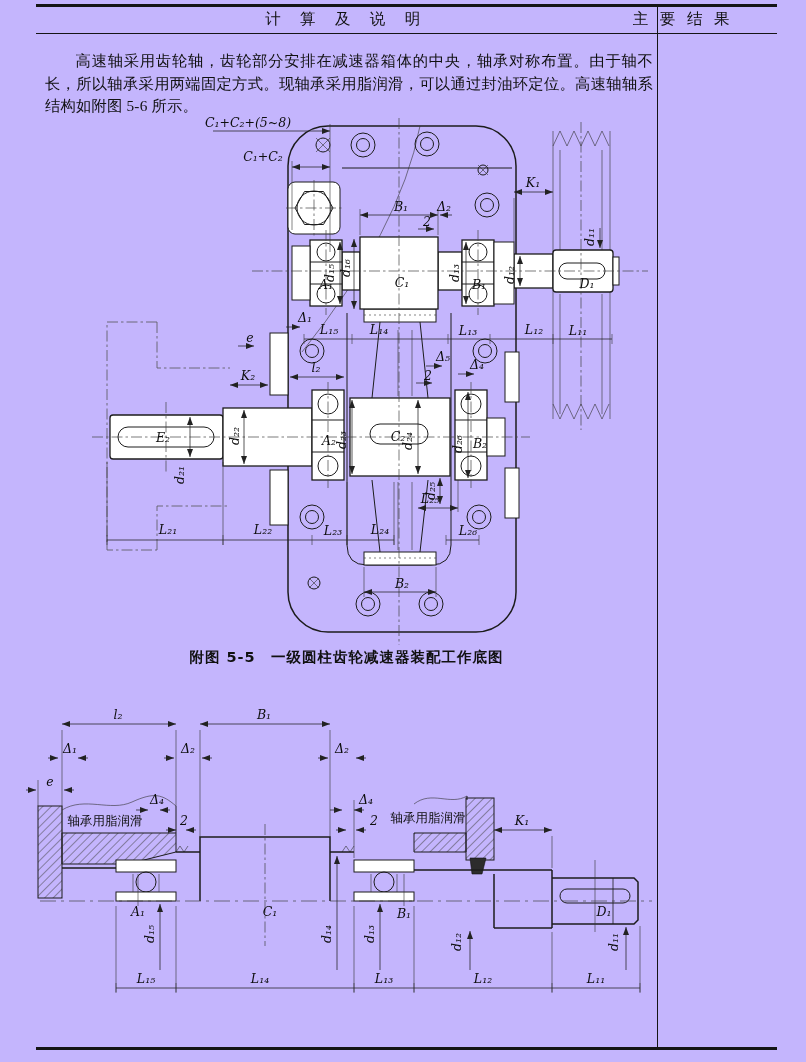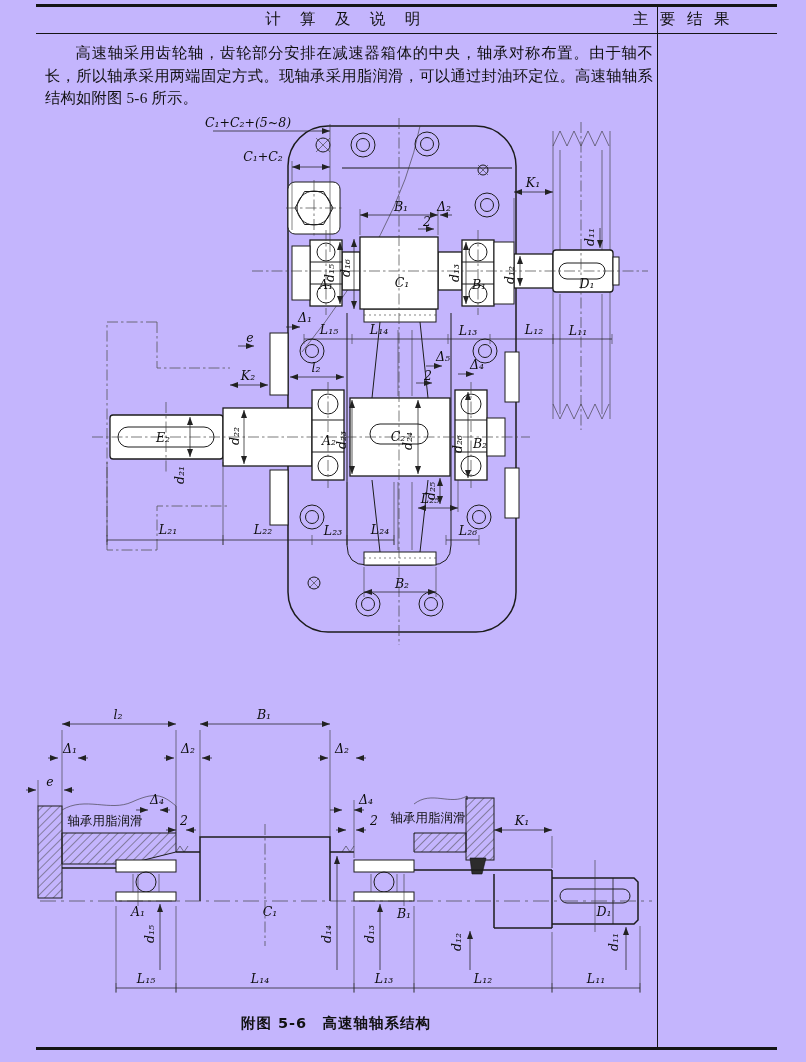--- a/index.html
+++ b/index.html
@@ -1,21 +1,21 @@
 <!DOCTYPE html>
 <html><head>
 <meta charset="utf-8">
 <style>
   html,body{margin:0;padding:0;background:#fff;}
   .page{position:relative;width:806px;height:1062px;background:#c4b5fd;overflow:hidden;
         font-family:"Liberation Serif","DejaVu Serif",serif;color:#111;}
   .hrule{position:absolute;background:#151515;}
   .vrule{position:absolute;background:#151515;width:1.3px;}
   .hdr{position:absolute;top:9px;font-size:15.5px;letter-spacing:.5em;text-align:center;white-space:nowrap;}
-  .para{position:absolute;left:45px;top:42px;width:608px;font-size:15.3px;line-height:22.6px;
+  .para{position:absolute;left:45px;top:50px;width:608px;font-size:15.3px;line-height:22.6px;
         text-align:justify;text-indent:2em;letter-spacing:.2px;}
   .cap{position:absolute;font-weight:bold;font-size:14.5px;letter-spacing:1px;text-align:center;
        font-family:"DejaVu Sans","Liberation Sans",sans-serif;}
   svg{position:absolute;}
   svg .ol{fill:none;stroke:#1c1c1c;stroke-width:1.5;}
   svg .o2{fill:none;stroke:#1c1c1c;stroke-width:1;}
   svg .w{fill:#fff;stroke:#1c1c1c;stroke-width:1.3;}
   svg .w2{fill:#fff;stroke:#1c1c1c;stroke-width:1;}
   svg .th{fill:none;stroke:#333;stroke-width:.6;}
   svg .cl{fill:none;stroke:#444;stroke-width:.7;stroke-dasharray:11 3 2.5 3;}
@@ -262,20 +262,21 @@
       <text class="lb" x="430" y="503">L₂₅</text>
       <text class="lb" x="168" y="534">L₂₁</text>
       <text class="lb" x="263" y="534">L₂₂</text>
       <text class="lb" x="333" y="535">L₂₃</text>
       <text class="lb" x="380" y="534">L₂₄</text>
       <text class="lb" x="468" y="535">L₂₆</text>
       <text class="lb" x="402" y="588">B₂</text>
     </g>
   </svg>
 
+  <div class="cap" style="left:36px;top:648px;width:621px;">附图 5-5　一级圆柱齿轮减速器装配工作底图</div>
 
   <svg style="left:25px;top:688px;" width="635" height="318" viewBox="25 688 635 318">
     <defs>
       <pattern id="hatch56" width="6" height="6" patternUnits="userSpaceOnUse" patternTransform="rotate(45)">
         <line x1="0" y1="0" x2="0" y2="6" stroke="#444" stroke-width="1"></line>
       </pattern>
       <marker id="mE56" markerUnits="userSpaceOnUse" markerWidth="9" markerHeight="7" refX="8" refY="3" orient="auto">
           <path d="M0,0L8,3L0,6Z" fill="#222"></path>
         </marker>
       <marker id="mS56" markerUnits="userSpaceOnUse" markerWidth="9" markerHeight="7" refX="0" refY="3" orient="auto">
@@ -384,15 +385,14 @@
       <text class="lb" transform="rotate(-90 461 942)" x="461" y="942">d₁₂</text>
       <text class="lb" transform="rotate(-90 618 942)" x="618" y="942">d₁₁</text>
       <text class="lb" x="146" y="983">L₁₅</text>
       <text class="lb" x="260" y="983">L₁₄</text>
       <text class="lb" x="384" y="983">L₁₃</text>
       <text class="lb" x="483" y="983">L₁₂</text>
       <text class="lb" x="596" y="983">L₁₁</text>
     </g>
   </svg>
 
-  <div class="cap" style="left:36px;top:1014px;width:600px;">附图 5-6　高速轴轴系结构</div>
 
 </div>
 
 </body></html>

